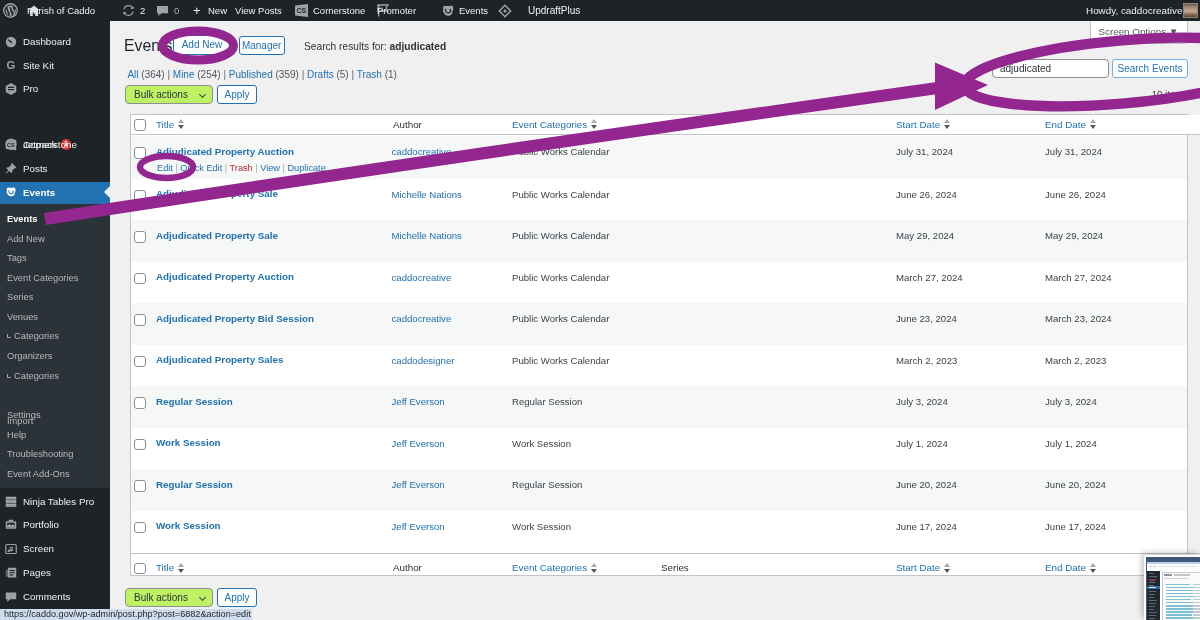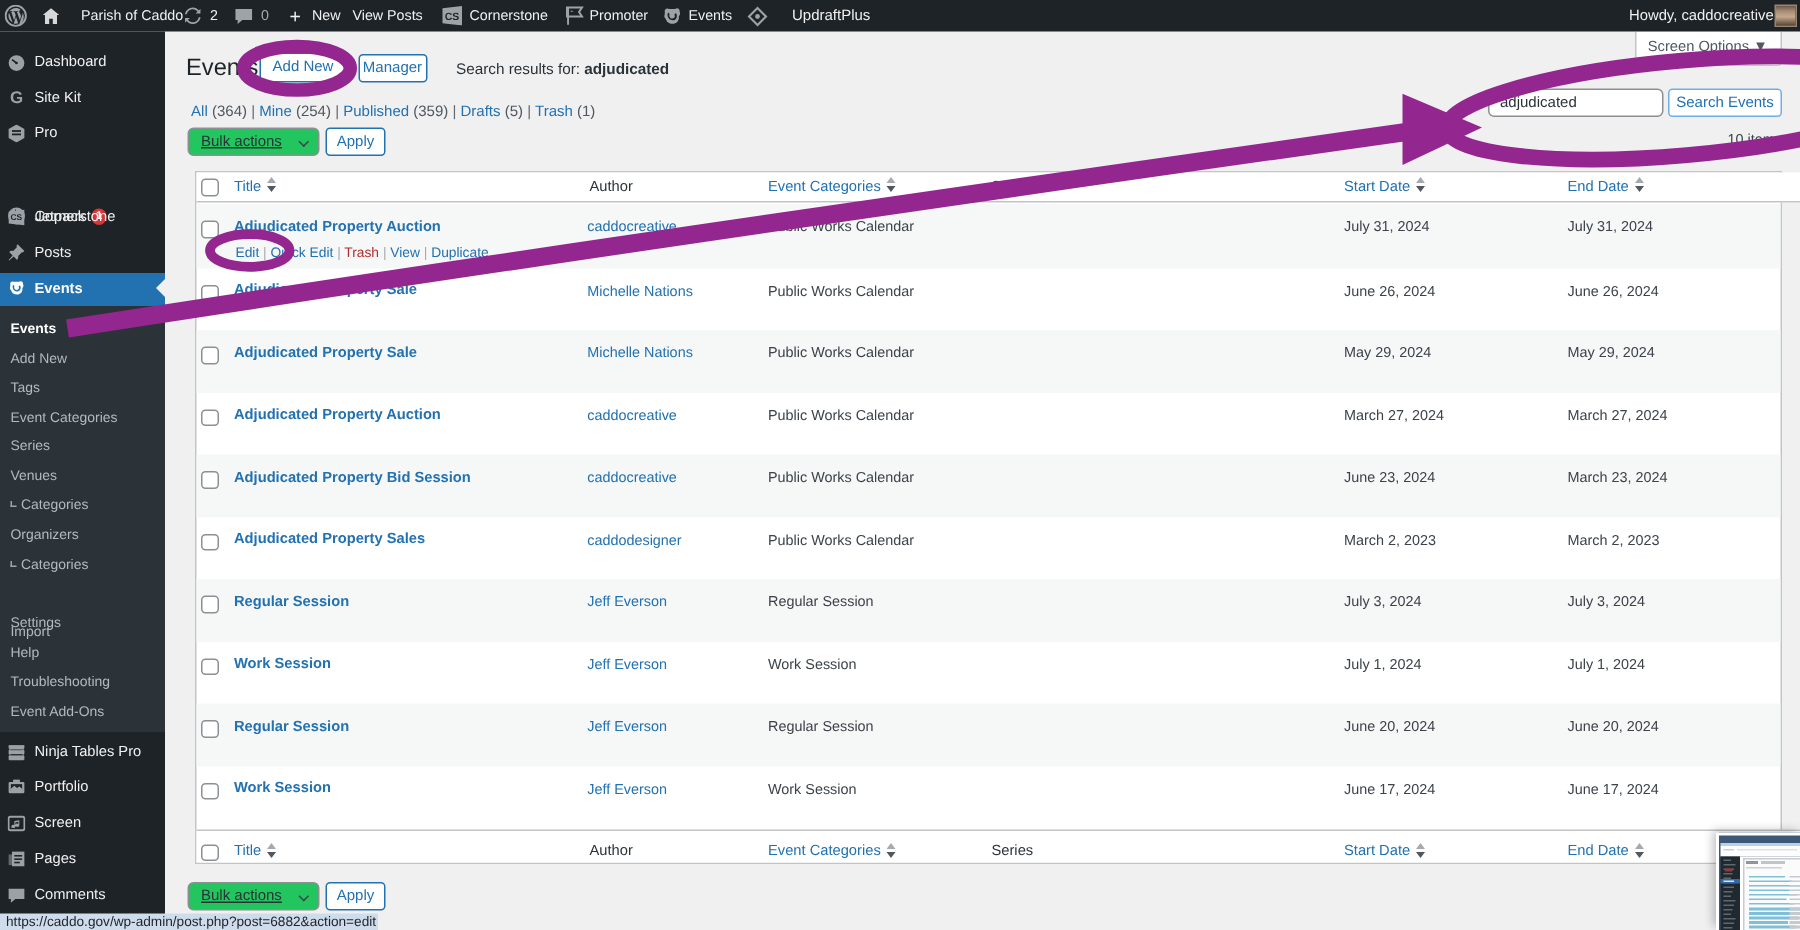--- a/index.html
+++ b/index.html
@@ -32,22 +32,22 @@
 h1 { position:absolute; left:14px; top:16px; font-size:15.8px; font-weight:400; color:#1d2327;
   letter-spacing:0px; }
 .btn { position:absolute; background:#fff; border:1px solid #2271b1; border-radius:3px;
   color:#2271b1; font-size:10px; text-align:center; }
 #addnew { left:63px; top:14.3px; width:58px; height:20px; line-height:18px; }
 #manager { left:128.5px; top:14.7px; width:46.3px; height:19.7px; line-height:17.7px; }
 #sres { position:absolute; left:194px; top:19.5px; font-size:10.2px; color:#2c3338; white-space:nowrap; }
 #filters { position:absolute; left:17.4px; top:47.5px; font-size:10px; color:#646970; }
 #filters a { color:#2271b1; text-decoration:none; }
 #filters .cnt { color:#50575e; }
-.selbox { position:absolute; background:#22c55e; border:1px solid #8c8f94; border-radius:4px;
-  color:#2c3338; font-size:10px;text-decoration:underline; }
+.selbox { position:absolute; background:#bef264; border:1px solid #8c8f94; border-radius:4px;
+  color:#2c3338; font-size:10px; }
 #bulk1 { left:15px; top:64.3px; width:87.5px; height:19.2px; line-height:17.2px; padding-left:8px; }
 #bulk2 { left:15px; top:567px; width:87.5px; height:19.2px; line-height:17.2px; padding-left:8px; }
 .chev { position:absolute; right:7px; top:6px; width:5px; height:5px;
   border-right:1.4px solid #3c434a; border-bottom:1.4px solid #3c434a; transform:rotate(45deg); }
 #apply1 { left:107px; top:64.3px; width:40px; height:19.2px; line-height:17.2px; }
 #apply2 { left:107px; top:567px; width:40px; height:19.2px; line-height:17.2px; }
 #sinput { position:absolute; left:882px; top:37.5px; width:117px; height:19.5px; background:#fff;
   border:1px solid #8c8f94; border-radius:4px; font-size:10px; color:#2c3338;
   line-height:17.5px; padding-left:7px; }
 #sbtn { left:1002px; top:37.5px; width:76px; height:19.5px; line-height:17.5px; border-color:#72aee6; }
@@ -97,21 +97,21 @@
         <svg width="15" height="15" viewBox="0 0 20 20">
           <circle cx="10" cy="10" r="9" fill="none" stroke="#9ea3a8" stroke-width="1.7"></circle>
           <path fill="#9ea3a8" d="M3.5 10c0 2.6 1.5 4.8 3.7 5.9L4.1 7.3C3.7 8.1 3.5 9 3.5 10zm10.9-.3c0-.8-.3-1.4-.6-1.8-.4-.6-.7-1.1-.7-1.7 0-.7.5-1.3 1.2-1.3h.1C13.2 3.8 11.7 3.2 10 3.2c-2.3 0-4.3 1.2-5.5 2.9h.4c.7 0 1.8-.1 1.8-.1.4 0 .4.5.1.6 0 0-.4 0-.8.1l2.5 7.4 1.5-4.5-1.1-2.9c-.4 0-.7-.1-.7-.1-.4 0-.3-.6 0-.6 0 0 1.1.1 1.8.1.7 0 1.8-.1 1.8-.1.4 0 .4.5.1.6 0 0-.4 0-.8.1l2.5 7.3.7-2.3c.3-.9.5-1.6.5-2.2zm-4.2 1.2l-2 5.9c.6.2 1.2.3 1.9.3.8 0 1.5-.1 2.2-.4 0 0 0-.1-.1-.1l-2-5.7zm5.9-3.9v.5c0 .9-.2 1.9-.7 3.2l-2.7 7.9c2.6-1.5 4.4-4.4 4.4-7.6 0-1.5-.4-2.8-1-4z"></path>
         </svg>
       </div>
       <div class="abico" style="left: 28px;">
         <svg width="12" height="12" viewBox="0 0 12 12">
           <path fill="#d5d7d8" d="M6 0.5 L11.5 5 H10 V11 H7.2 V7.5 H4.8 V11 H2 V5 H0.5 Z"></path>
         </svg>
       </div>
-      <div class="ab " style="left: 54px;">Parish of Caddo</div>
+      <div class="ab " style="left: 27px;">Parish of Caddo</div>
       <div class="abico" style="left: 122px;">
         <svg width="13" height="13" viewBox="0 0 20 20">
           <path fill="#9ea3a8" d="M10.2 3.3c2 0 3.7 1 4.7 2.5l-2 1.9h5V2.9l-1.7 1.6C14.8 2.6 12.6 1.5 10.2 1.5 6 1.5 2.6 4.5 2 8.5h1.9c.5-3 3.1-5.2 6.3-5.2zm-.4 13.4c-2 0-3.7-1-4.7-2.5l2-1.9h-5v4.8l1.7-1.6c1.4 1.9 3.6 3 6 3 4.2 0 7.6-3 8.2-7h-1.9c-.5 3-3.1 5.2-6.3 5.2z"></path>
         </svg>
       </div>
       <div class="ab " style="left: 140px;">2</div>
       <div class="abico" style="left: 156px;">
         <svg width="13" height="12" viewBox="0 0 14 13">
           <path fill="#9ea3a8" d="M1 1h12v8H6l-3.4 3V9H1z"></path>
         </svg>
@@ -127,21 +127,21 @@
         </svg>
       </div>
       <div class="ab " style="left: 313px;">Cornerstone</div>
       <div class="abico" style="left: 376px;">
         <svg width="14" height="13" viewBox="0 0 14 13">
           <path fill="none" stroke="#9ea3a8" stroke-width="1.3" d="M2 1 L12 1 L10 4 L12 7 L2 7 Z"></path>
           <path stroke="#9ea3a8" stroke-width="1.3" d="M2.7 1 L2.7 12.5"></path>
           <path fill="#9ea3a8" d="M4.5 3 l2 .5 -2 .5z"></path>
         </svg>
       </div>
-      <div class="ab " style="left: 393px;">Promoter</div>
+      <div class="ab " style="left: 377px;">Promoter</div>
       <div class="abico" style="left: 441px;">
         <svg width="14" height="14" viewBox="0 0 16 16">
           <path fill="#9ea3a8" d="M2.5 4.5 C2 2.5 4 1.5 5.5 2.2 L10.5 2.2 C12 1.2 14 2.2 13.8 4.2 C14.5 5.5 14.2 7 13.2 7.8 C13.6 10.5 12.2 13 9.5 13.5 C6.5 14 3.8 12.5 3.2 9.8 C2.2 9 1.8 7.5 2.5 6.2 Z M5 5 C4.2 6.5 4.5 8.5 5.8 9.8 C7.2 11.2 9.5 11.3 10.8 10 C12 8.8 12 6.8 11 5.4 L9.8 6.4 C10.4 7.3 10.3 8.4 9.6 9 C8.8 9.8 7.4 9.7 6.6 8.9 C5.9 8.1 5.7 7 6.2 6.1 Z"></path>
         </svg>
       </div>
       <div class="ab " style="left: 459px;">Events</div>
       <div class="abico" style="left: 498px;">
         <svg width="14" height="14" viewBox="0 0 14 14">
           <rect x="3" y="3" width="8" height="8" transform="rotate(45 7 7)" fill="none" stroke="#9ea3a8" stroke-width="1.4"></rect>
           <circle cx="7" cy="7" r="1.6" fill="#9ea3a8"></circle>

